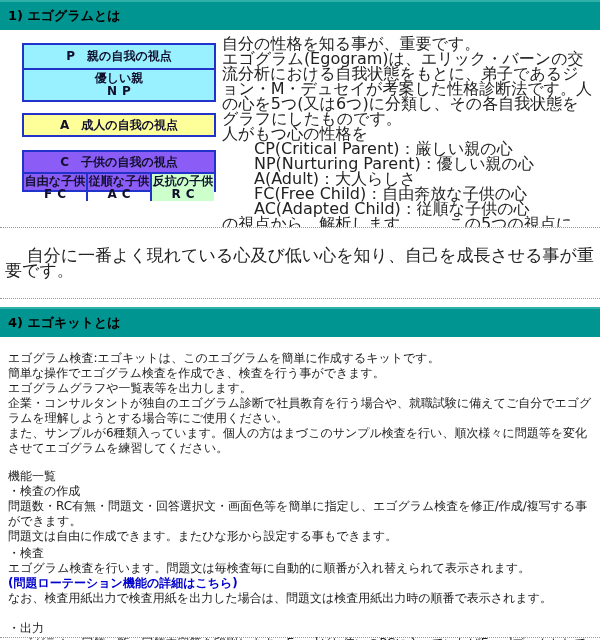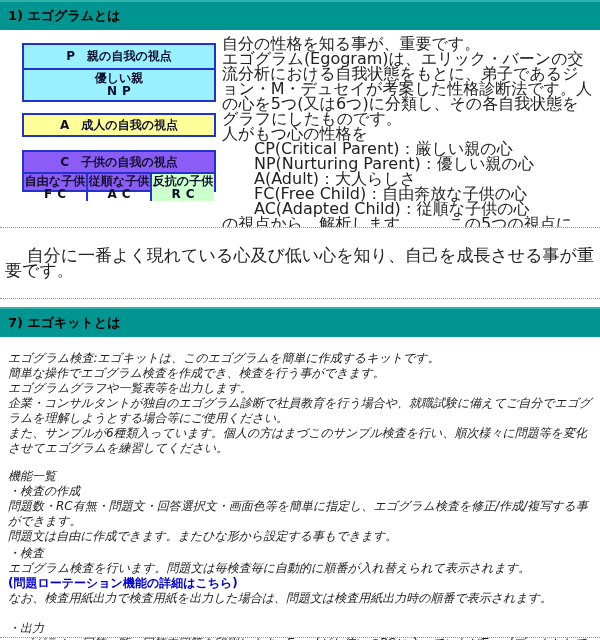--- a/index.html
+++ b/index.html
@@ -43,21 +43,21 @@
   }
   
   .summary-strip {
     border-top:1px dotted #9a9a9a; border-bottom:1px dotted #9a9a9a;
     padding:5px 4px 5px 5px; font-size:17px; line-height:15px;
     white-space:pre-wrap;
   }
   .gap-before-h2 { height:8px; }
   
   .s2-body { padding:14px 6px 0 8px; }
-  .para { font-size:12px; line-height:15px; white-space:pre-wrap;font-style:italic; }
+  .para { font-size:12px; line-height:15px; white-space:pre-wrap; }
   .mt-features { margin-top:13px; }
   .mt-kensa { margin-top:2px; }
   .mt-output { margin-top:15px; }
   .rotation-link {
     display:block; font-size:12px; line-height:15px; font-weight:bold;
     color:#0000cc; text-decoration:none; cursor:pointer;
   }
   .bottom-rule {
     position:absolute; left:0; bottom:2px; width:600px; height:0;
     border-top:1px dotted #9a9a9a;
@@ -122,21 +122,21 @@
 を加える事もあります</div>
   </div>
 
   <div class="summary-strip">
     <span>自分に一番よく現れている心及び低い心を知り、自己を成長させる事が重要です。</span>
   </div>
 
   <div class="gap-before-h2"></div>
 
   <div class="section-header">
-    <span>7) エゴキットとは</span>
+    <span>4) エゴキットとは</span>
   </div>
 
   <div class="s2-body">
     <div class="para">エゴグラム検査:エゴキットは、このエゴグラムを簡単に作成するキットです。
 簡単な操作でエゴグラム検査を作成でき、検査を行う事ができます。
 エゴグラムグラフや一覧表等を出力します。
 企業・コンサルタントが独自のエゴグラム診断で社員教育を行う場合や、就職試験に備えてご自分でエゴグラムを理解しようとする場合等にご使用ください。
 また、サンプルが6種類入っています。個人の方はまづこのサンプル検査を行い、順次様々に問題等を変化させてエゴグラムを練習してください。</div>
     <div class="para mt-features">機能一覧
 ・検査の作成

